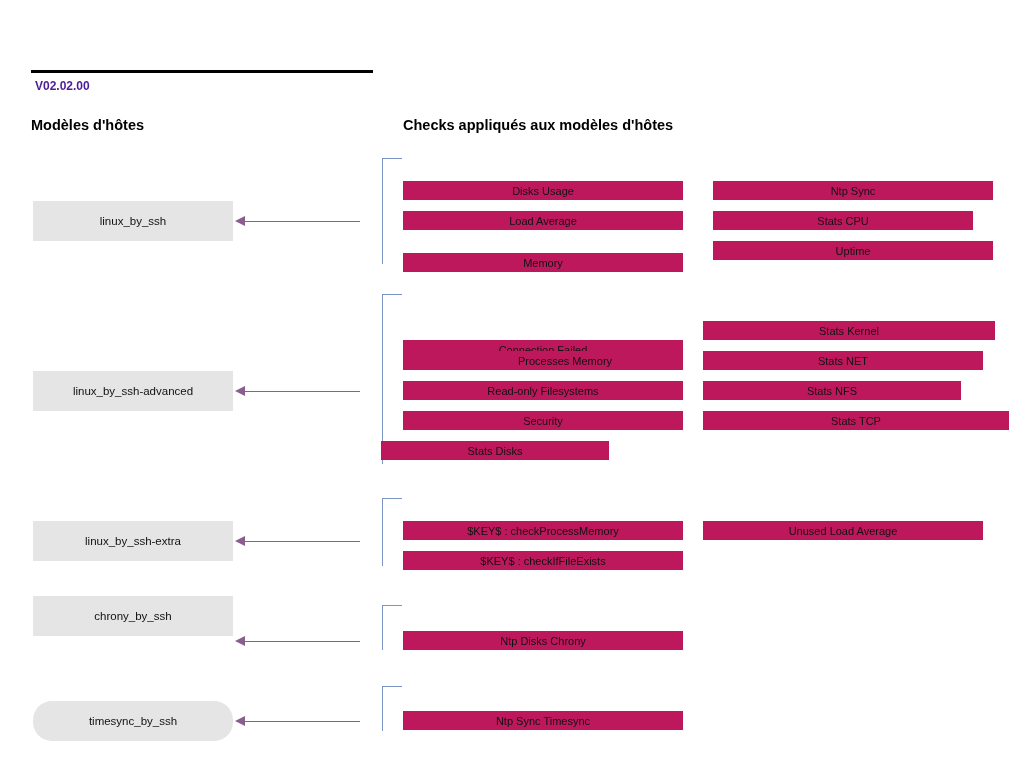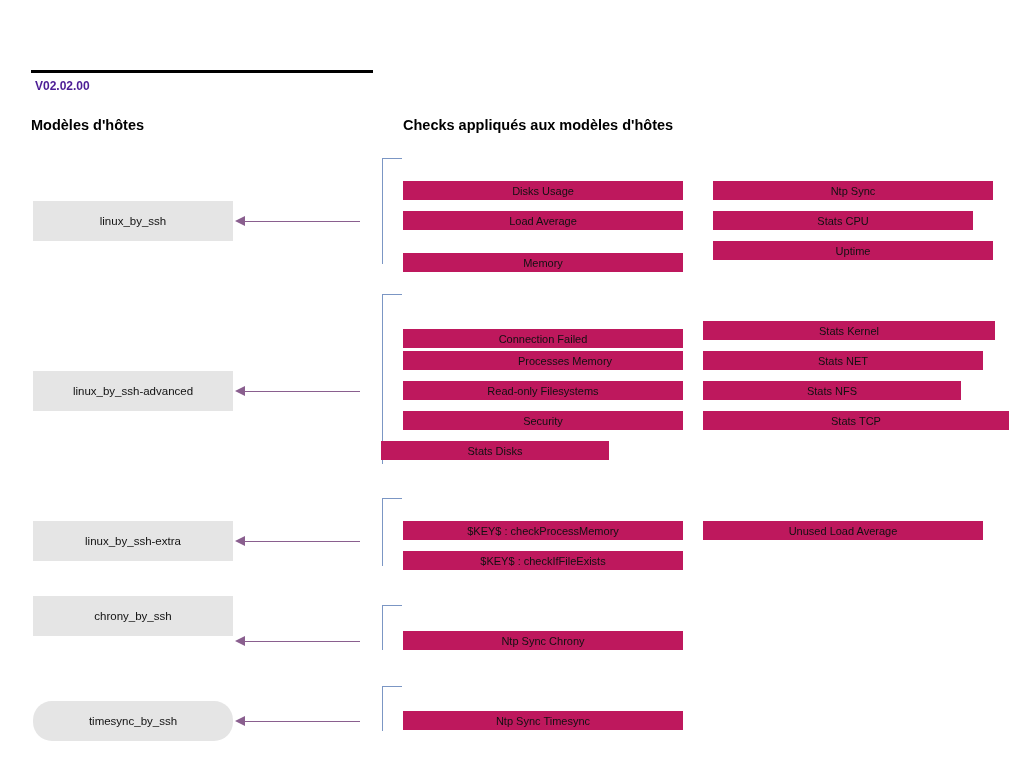--- a/index.html
+++ b/index.html
@@ -159,21 +159,21 @@
         <span>Uptime</span>
       </div>
       <div class="host-box" style="top: 371px;">
         <span>linux_by_ssh-advanced</span>
       </div>
       <div class="arrow" style="left: 235px; top: 386px; width: 125px;">
         <div class="head"></div>
         <div class="shaft" style="width: 117px;"></div>
       </div>
       <div class="bracket" style="left: 382px; top: 294px; width: 20px; height: 170px;"></div>
-      <div class="check-box" style="left: 403px; width: 280px; top: 329px;">
+      <div class="check-box" style="left: 403px; width: 280px; top: 340px;">
         <span>Connection Failed</span>
       </div>
       <div class="check-box" style="left: 403px; width: 280px; top: 351px; padding-left: 44px;">
         <span>Processes Memory</span>
       </div>
       <div class="check-box" style="left: 403px; width: 280px; top: 381px;">
         <span>Read-only Filesystems</span>
       </div>
       <div class="check-box" style="left: 403px; width: 280px; top: 411px;">
         <span>Security</span>
@@ -212,21 +212,21 @@
       </div>
       <div class="host-box" style="top: 596px;">
         <span>chrony_by_ssh</span>
       </div>
       <div class="arrow" style="left: 235px; top: 636px; width: 125px;">
         <div class="head"></div>
         <div class="shaft" style="width: 117px;"></div>
       </div>
       <div class="bracket" style="left: 382px; top: 605px; width: 20px; height: 45px;"></div>
       <div class="check-box" style="left: 403px; width: 280px; top: 631px;">
-        <span>Ntp Sync Chrony</span>
+        <span>Ntp Disks Chrony</span>
       </div>
       <div class="host-box" style="top: 701px; border-radius: 19px;">
         <span>timesync_by_ssh</span>
       </div>
       <div class="arrow" style="left: 235px; top: 716px; width: 125px;">
         <div class="head"></div>
         <div class="shaft" style="width: 117px;"></div>
       </div>
       <div class="bracket" style="left: 382px; top: 686px; width: 20px; height: 45px;"></div>
       <div class="check-box" style="left: 403px; width: 280px; top: 711px;">

